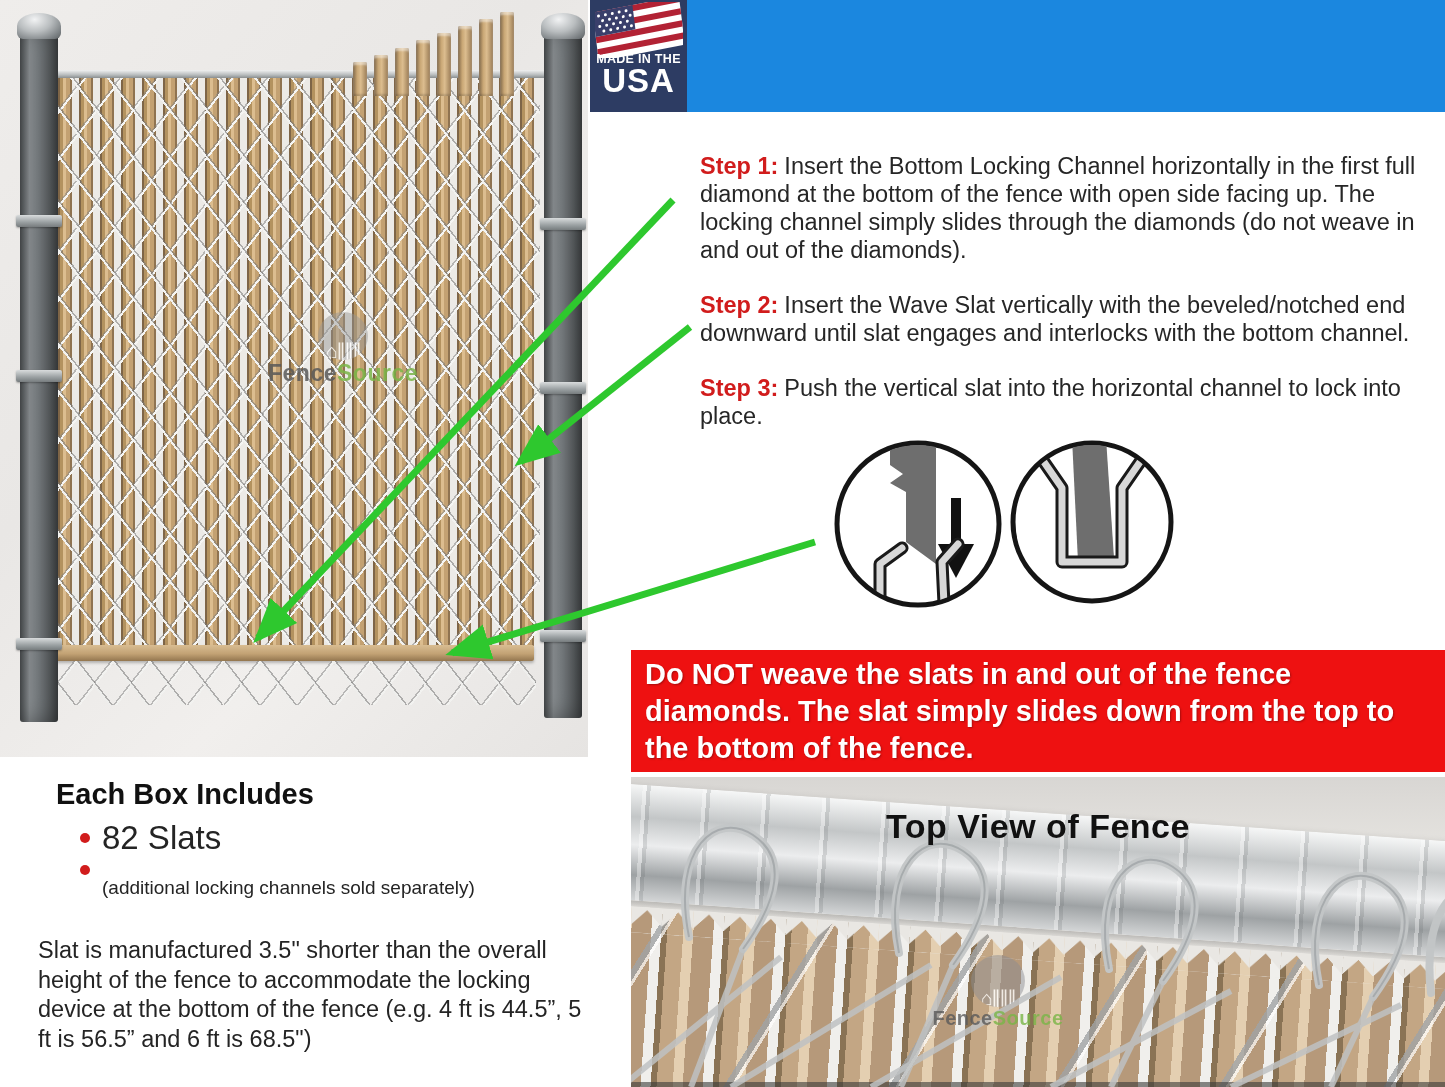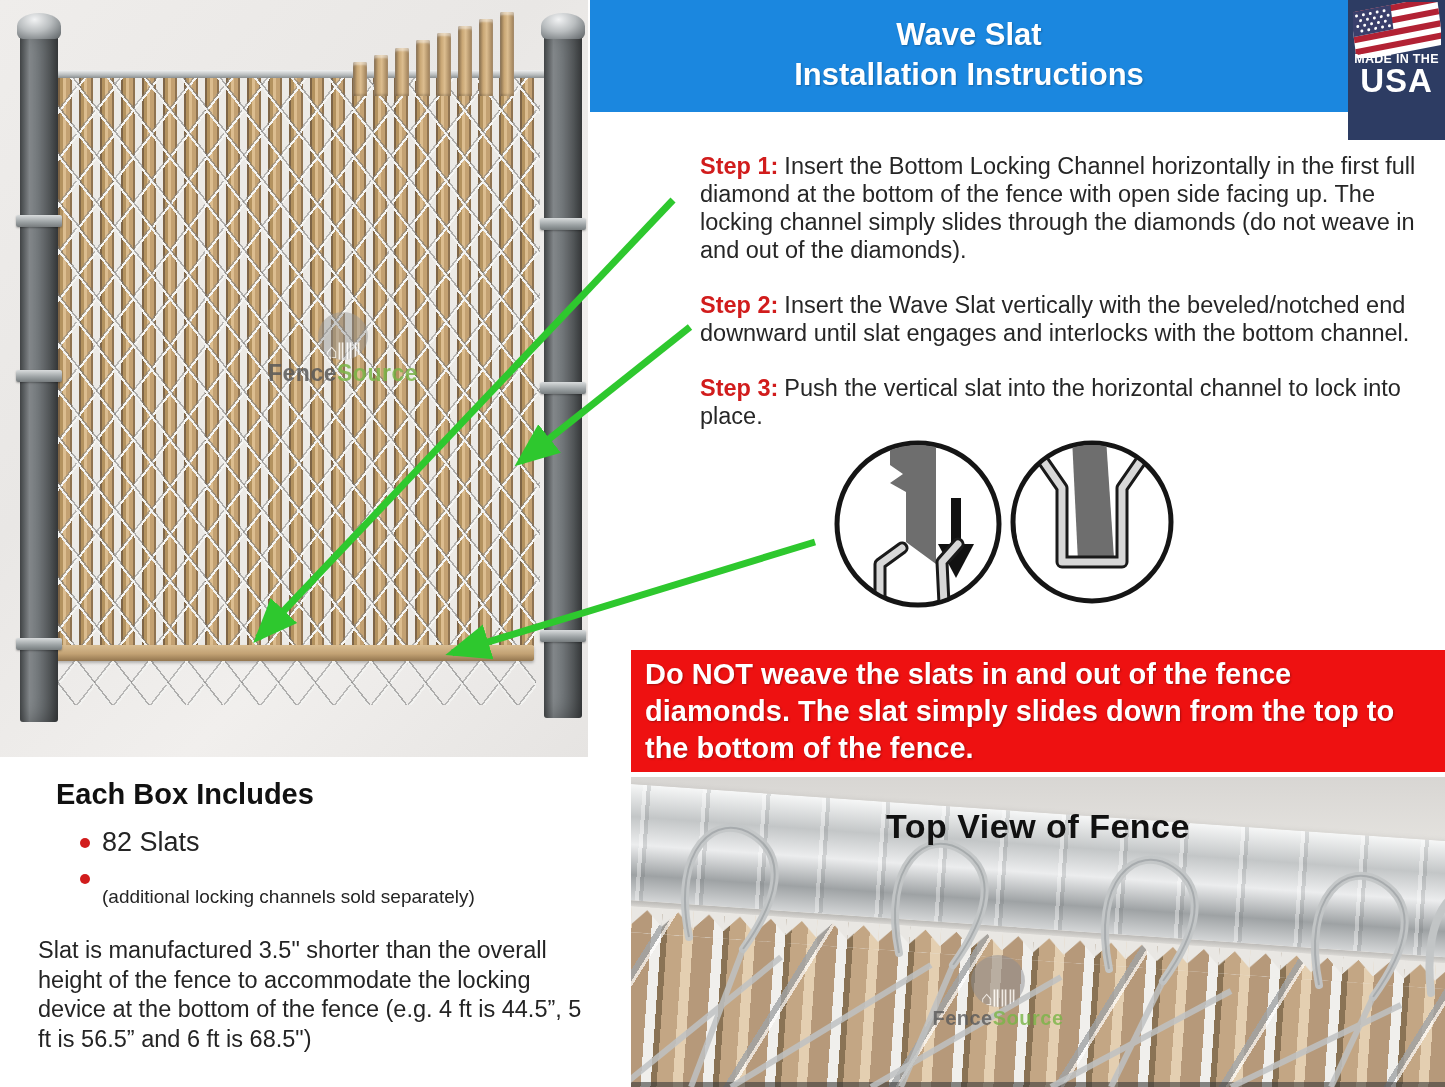--- a/index.html
+++ b/index.html
@@ -71,21 +71,21 @@
   
   .header{
     position:absolute;left:590px;top:0;width:855px;height:112px;background:#1b87df;
     display:flex;
   }
   .header-title{
     flex:1;color:#fff;font-weight:bold;font-size:31px;line-height:40px;
     text-align:center;padding-top:15px;text-shadow:1px 1px 2px rgba(0,0,0,.25);
   }
   .usa-badge{
-    width:97px;height:140px;background:#2d3c63;color:#fff;text-align:right;
+    width:97px;height:112px;background:#2d3c63;color:#fff;text-align:right;
     display:flex;flex-direction:column;align-items:center;flex:none;
   }
   .usa-badge svg{display:block;margin-top:2px;}
   .usa-made{font-size:12.5px;font-weight:bold;letter-spacing:.3px;margin-top:-6px;}
   .usa-big{font-size:33px;font-weight:bold;letter-spacing:1px;line-height:30px;}
   
   .steps{position:absolute;left:700px;top:152px;width:742px;}
   .step{font-size:23.5px;line-height:28px;color:#262626;margin:0 0 0 0;}
   .step + .step{margin-top:27px;}
   .step .step-label{color:#d11c1c;font-weight:bold;margin-right:6px;}
@@ -129,21 +129,21 @@
     font-size:34px;font-weight:bold;color:#111;z-index:4;letter-spacing:.5px;
   }
   .tv-wires{position:absolute;left:0;top:0;z-index:3;pointer-events:none;}
   .tv-bottom-edge{position:absolute;left:0;bottom:0;width:100%;height:5px;background:#3a3a38;opacity:.6;}
   .watermark.topview{left:913px;top:955px;width:170px;opacity:.8;z-index:6;position:absolute;}
   .watermark.topview .wm-circle{width:54px;height:52px;background:rgba(140,140,145,.6);}
   .watermark.topview .wm-text{font-size:20px;}
   
   .box-includes{position:absolute;left:56px;top:778px;width:560px;}
   .bi-heading{font-size:29px;font-weight:bold;color:#111;}
-  .bullet-item{display:flex;align-items:baseline;font-size:27px;color:#242424;margin-top:16px;}
+  .bullet-item{display:flex;align-items:baseline;font-size:33px;color:#242424;margin-top:8px;}
   .bullet-dot{width:10px;height:10px;border-radius:50%;background:#d11c1c;flex:none;margin:0 12px 0 24px;align-self:center;}
   .bi-note{font-size:19px;color:#242424;margin:2px 0 0 46px;}
   .size-note{
     position:absolute;left:38px;top:936px;width:545px;
     font-size:23.5px;line-height:29.5px;color:#242424;
   }
   .fence-glyph{font-size:20px;line-height:18px;color:#fff;letter-spacing:-2px;}
 </style>
 </head>
 <body>
@@ -190,24 +190,20 @@
       <marker id="ah" markerWidth="7" markerHeight="6" refX="5.4" refY="3" orient="auto" markerUnits="strokeWidth">
         <path d="M0,0.4 L6.4,3 L0,5.6 Z" fill="#2ec82e"></path>
       </marker>
     </defs>
     <line x1="673" y1="200" x2="258" y2="638" stroke="#2ec82e" stroke-width="7" marker-end="url(#ah)"></line>
     <line x1="690" y1="327" x2="520" y2="462" stroke="#2ec82e" stroke-width="7" marker-end="url(#ah)"></line>
     <line x1="815" y1="542" x2="452" y2="653" stroke="#2ec82e" stroke-width="7" marker-end="url(#ah)"></line>
   </svg>
 
   <div class="header">
-    <div class="header-title">
-      <div>Wave Slat</div>
-      <div>Installation Instructions</div>
-    </div>
     <div class="usa-badge">
       <svg width="88" height="56" viewBox="0 0 100 64">
         <g transform="rotate(-7 50 32) skewY(-4)">
           <rect x="0" y="6" width="100" height="56" fill="#fff"></rect>
           <rect x="0" y="6" width="100" height="7" fill="#b22234"></rect>
           <rect x="0" y="20" width="100" height="7" fill="#b22234"></rect>
           <rect x="0" y="34" width="100" height="7" fill="#b22234"></rect>
           <rect x="0" y="48" width="100" height="7" fill="#b22234"></rect>
           <rect x="0" y="6" width="46" height="28" fill="#3a3f6b"></rect>
           <g fill="#fff">

